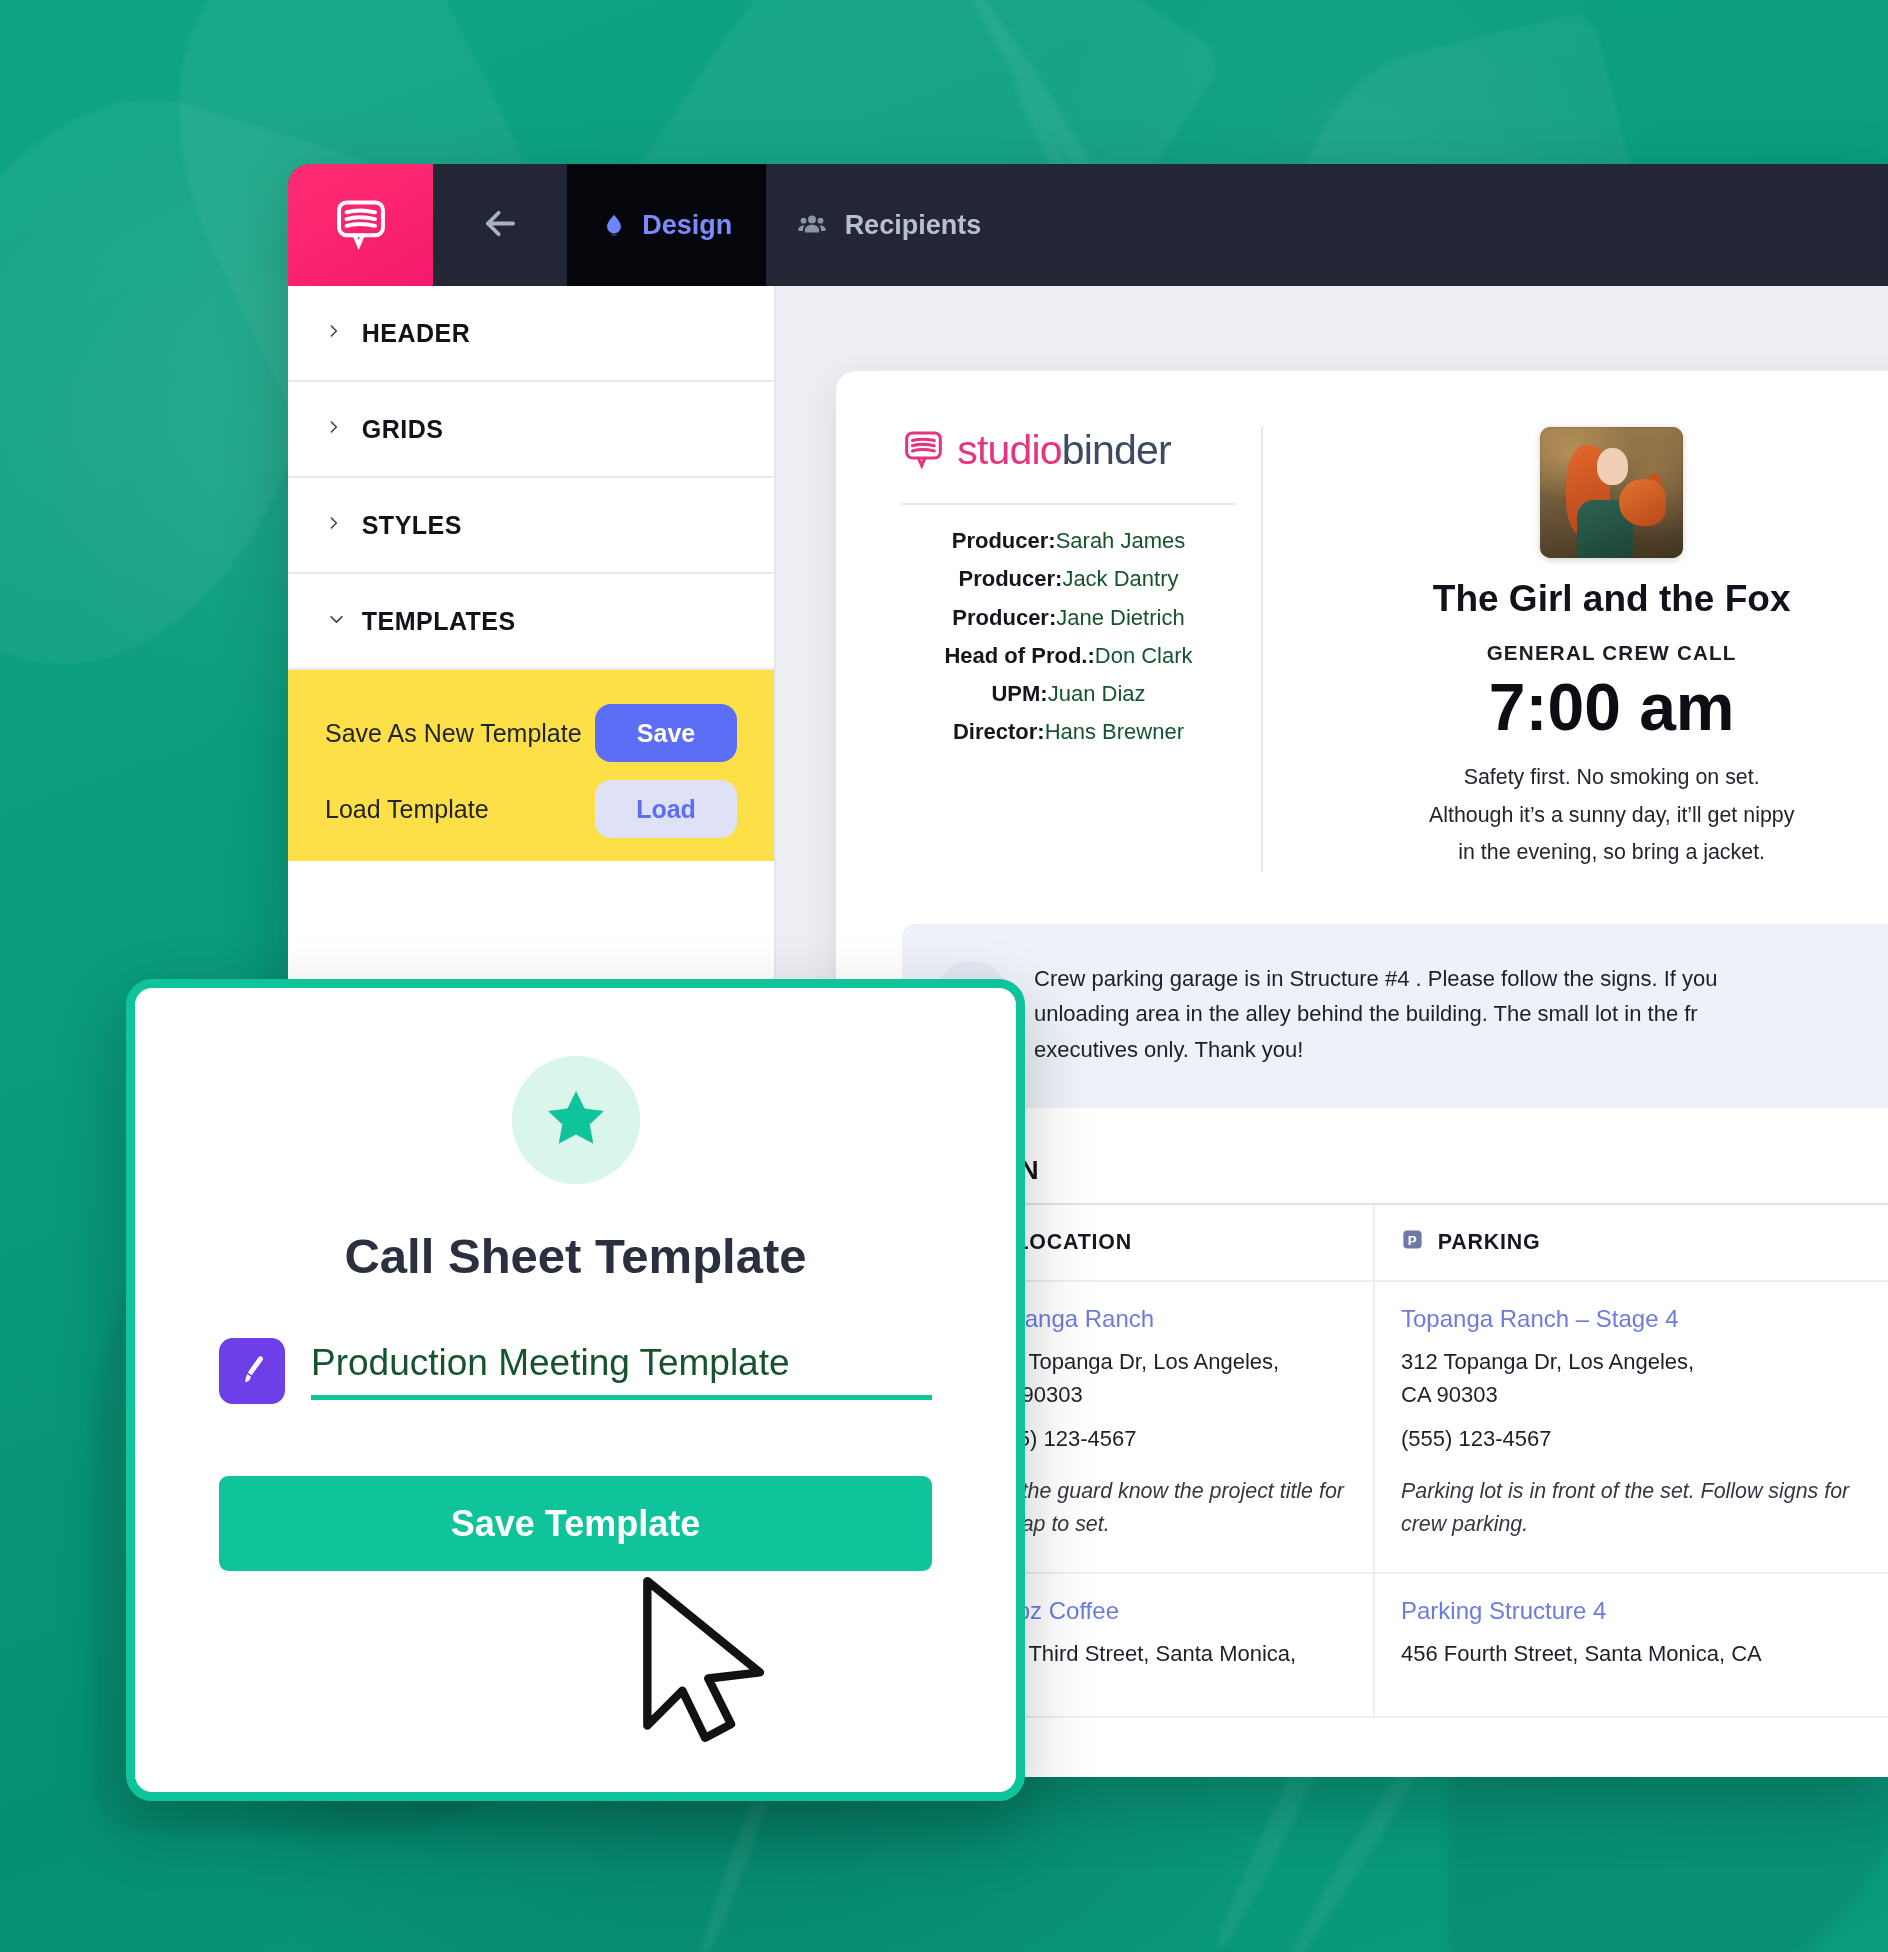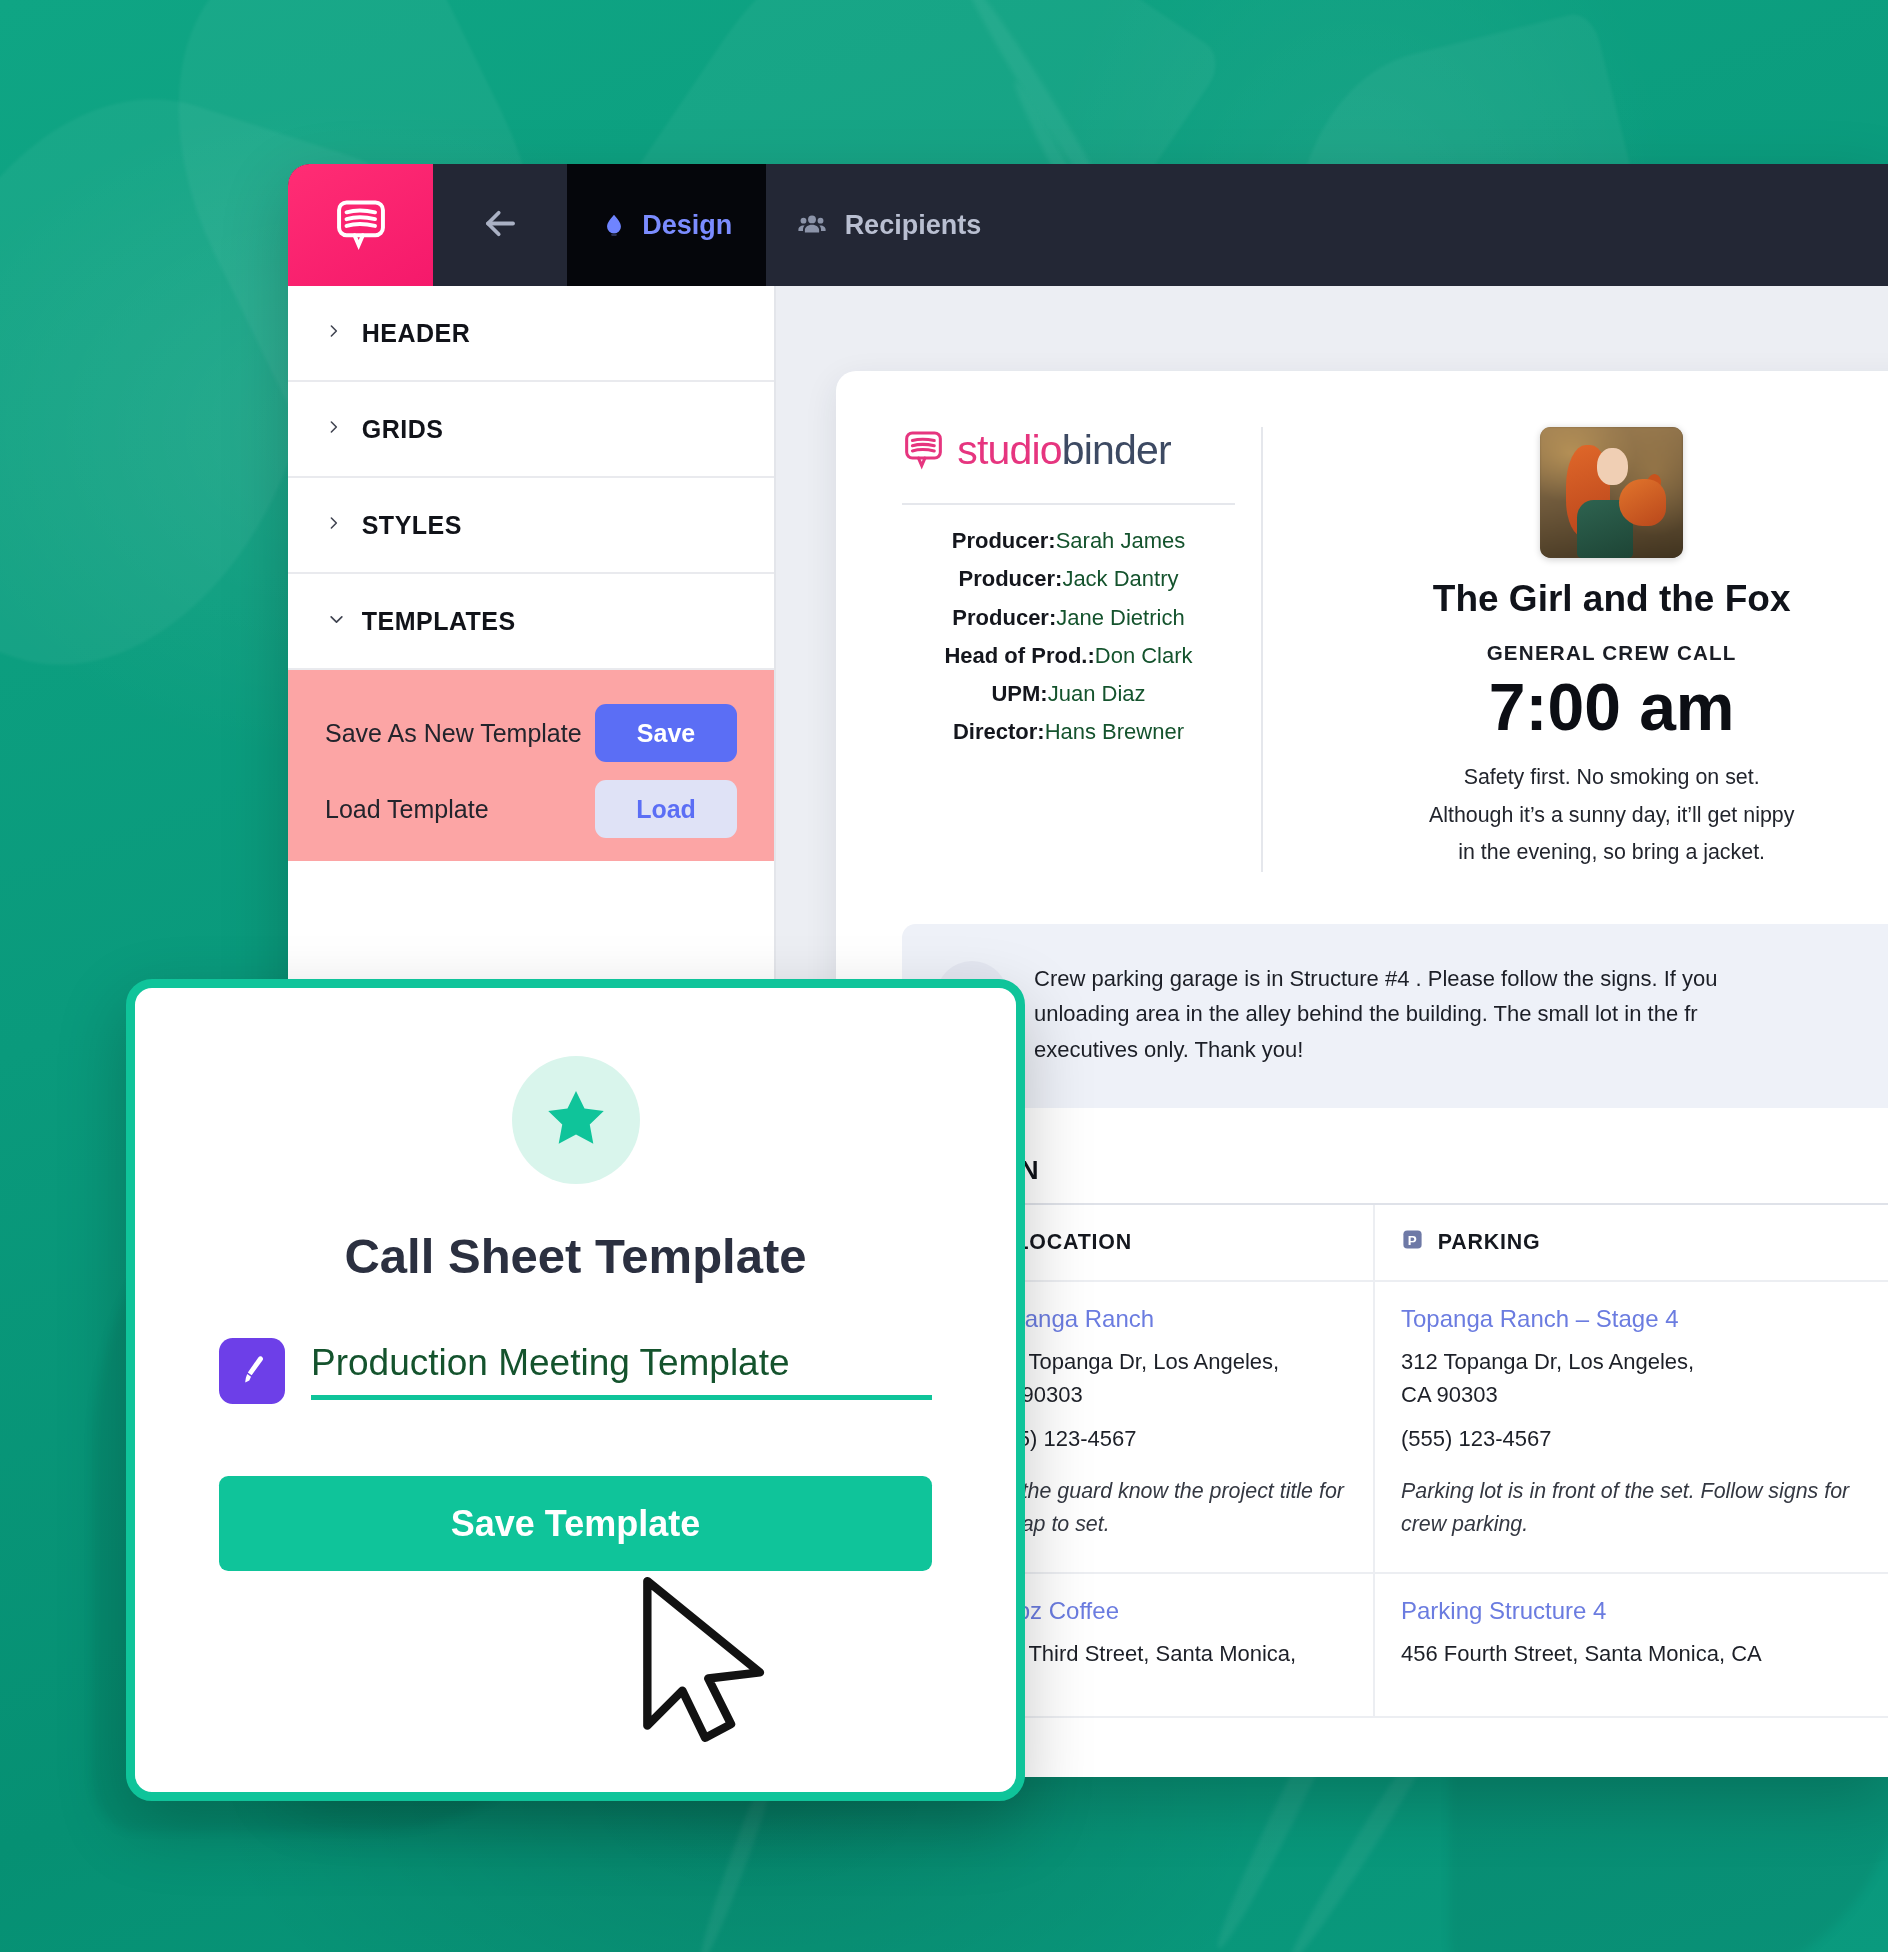--- a/index.html
+++ b/index.html
@@ -104,32 +104,32 @@
     display: flex; align-items: center;
     padding-left: 37px; gap: 21.4px;
     border-bottom: 2.3px solid #e9eaee;
     cursor: pointer;
   }
   .sect .chev { color: #4a4e5c; font-size: 23px; line-height: 1; width: 15.3px; }
   .sect .sect-label {
     font-size: 25px; font-weight: bold; color: #111319; letter-spacing: 0.5px;
   }
   #templates-panel {
-    background: #fca5a5;
+    background: #fde047;
     padding: 34px 37px 30.5px 37px;
     height: 191px;
   }
   .tmpl-row {
     display: flex; align-items: center; justify-content: space-between;
     margin-bottom: 18.3px;
   }
   .tmpl-label { font-size: 25px; color: #22242c; }
   .tmpl-btn {
     width: 142px; height: 58px;
-    border: none; border-radius: 11px;
+    border: none; border-radius: 16px;
     font-size: 25px; font-weight: bold;
     cursor: pointer;
     font-family: "Liberation Sans", sans-serif;
   }
   .tmpl-btn.primary { background: #5b6ef5; color: #fff; }
   .tmpl-btn.ghost   { background: #dfe2f6; color: #5b6ef5; }
 
   
   #canvas {
     flex: 1; background: #eceef3;

